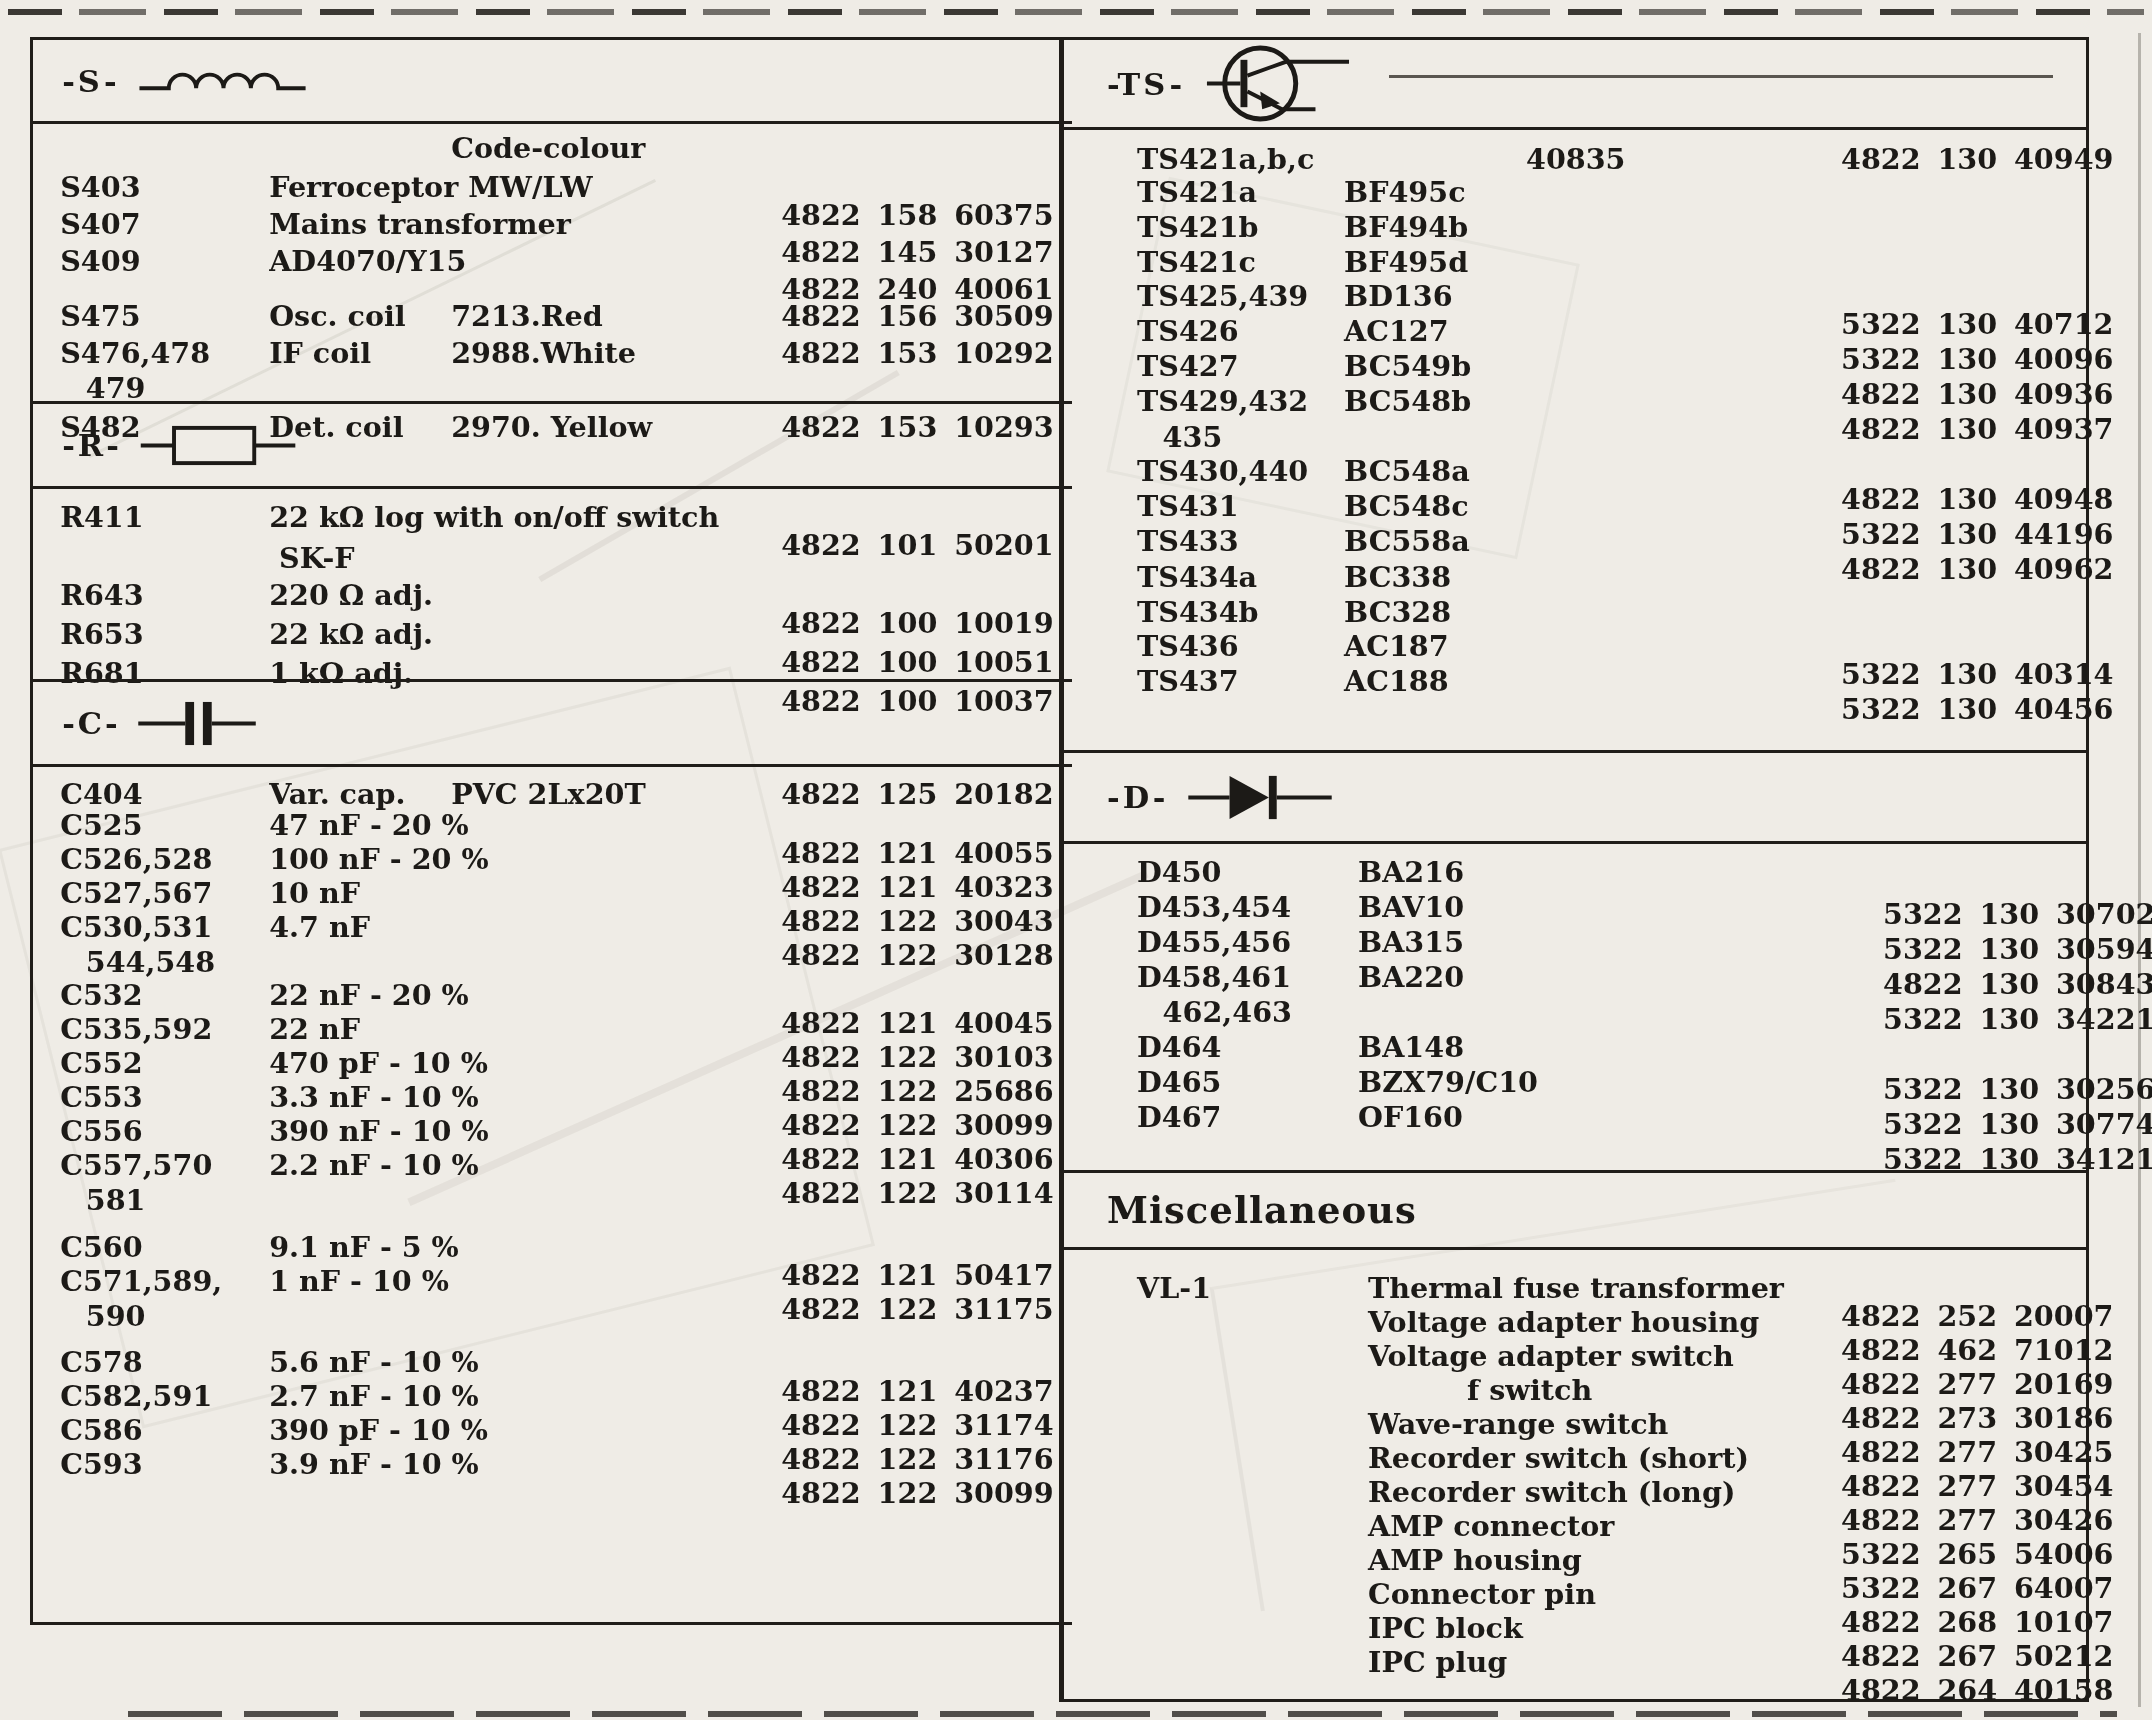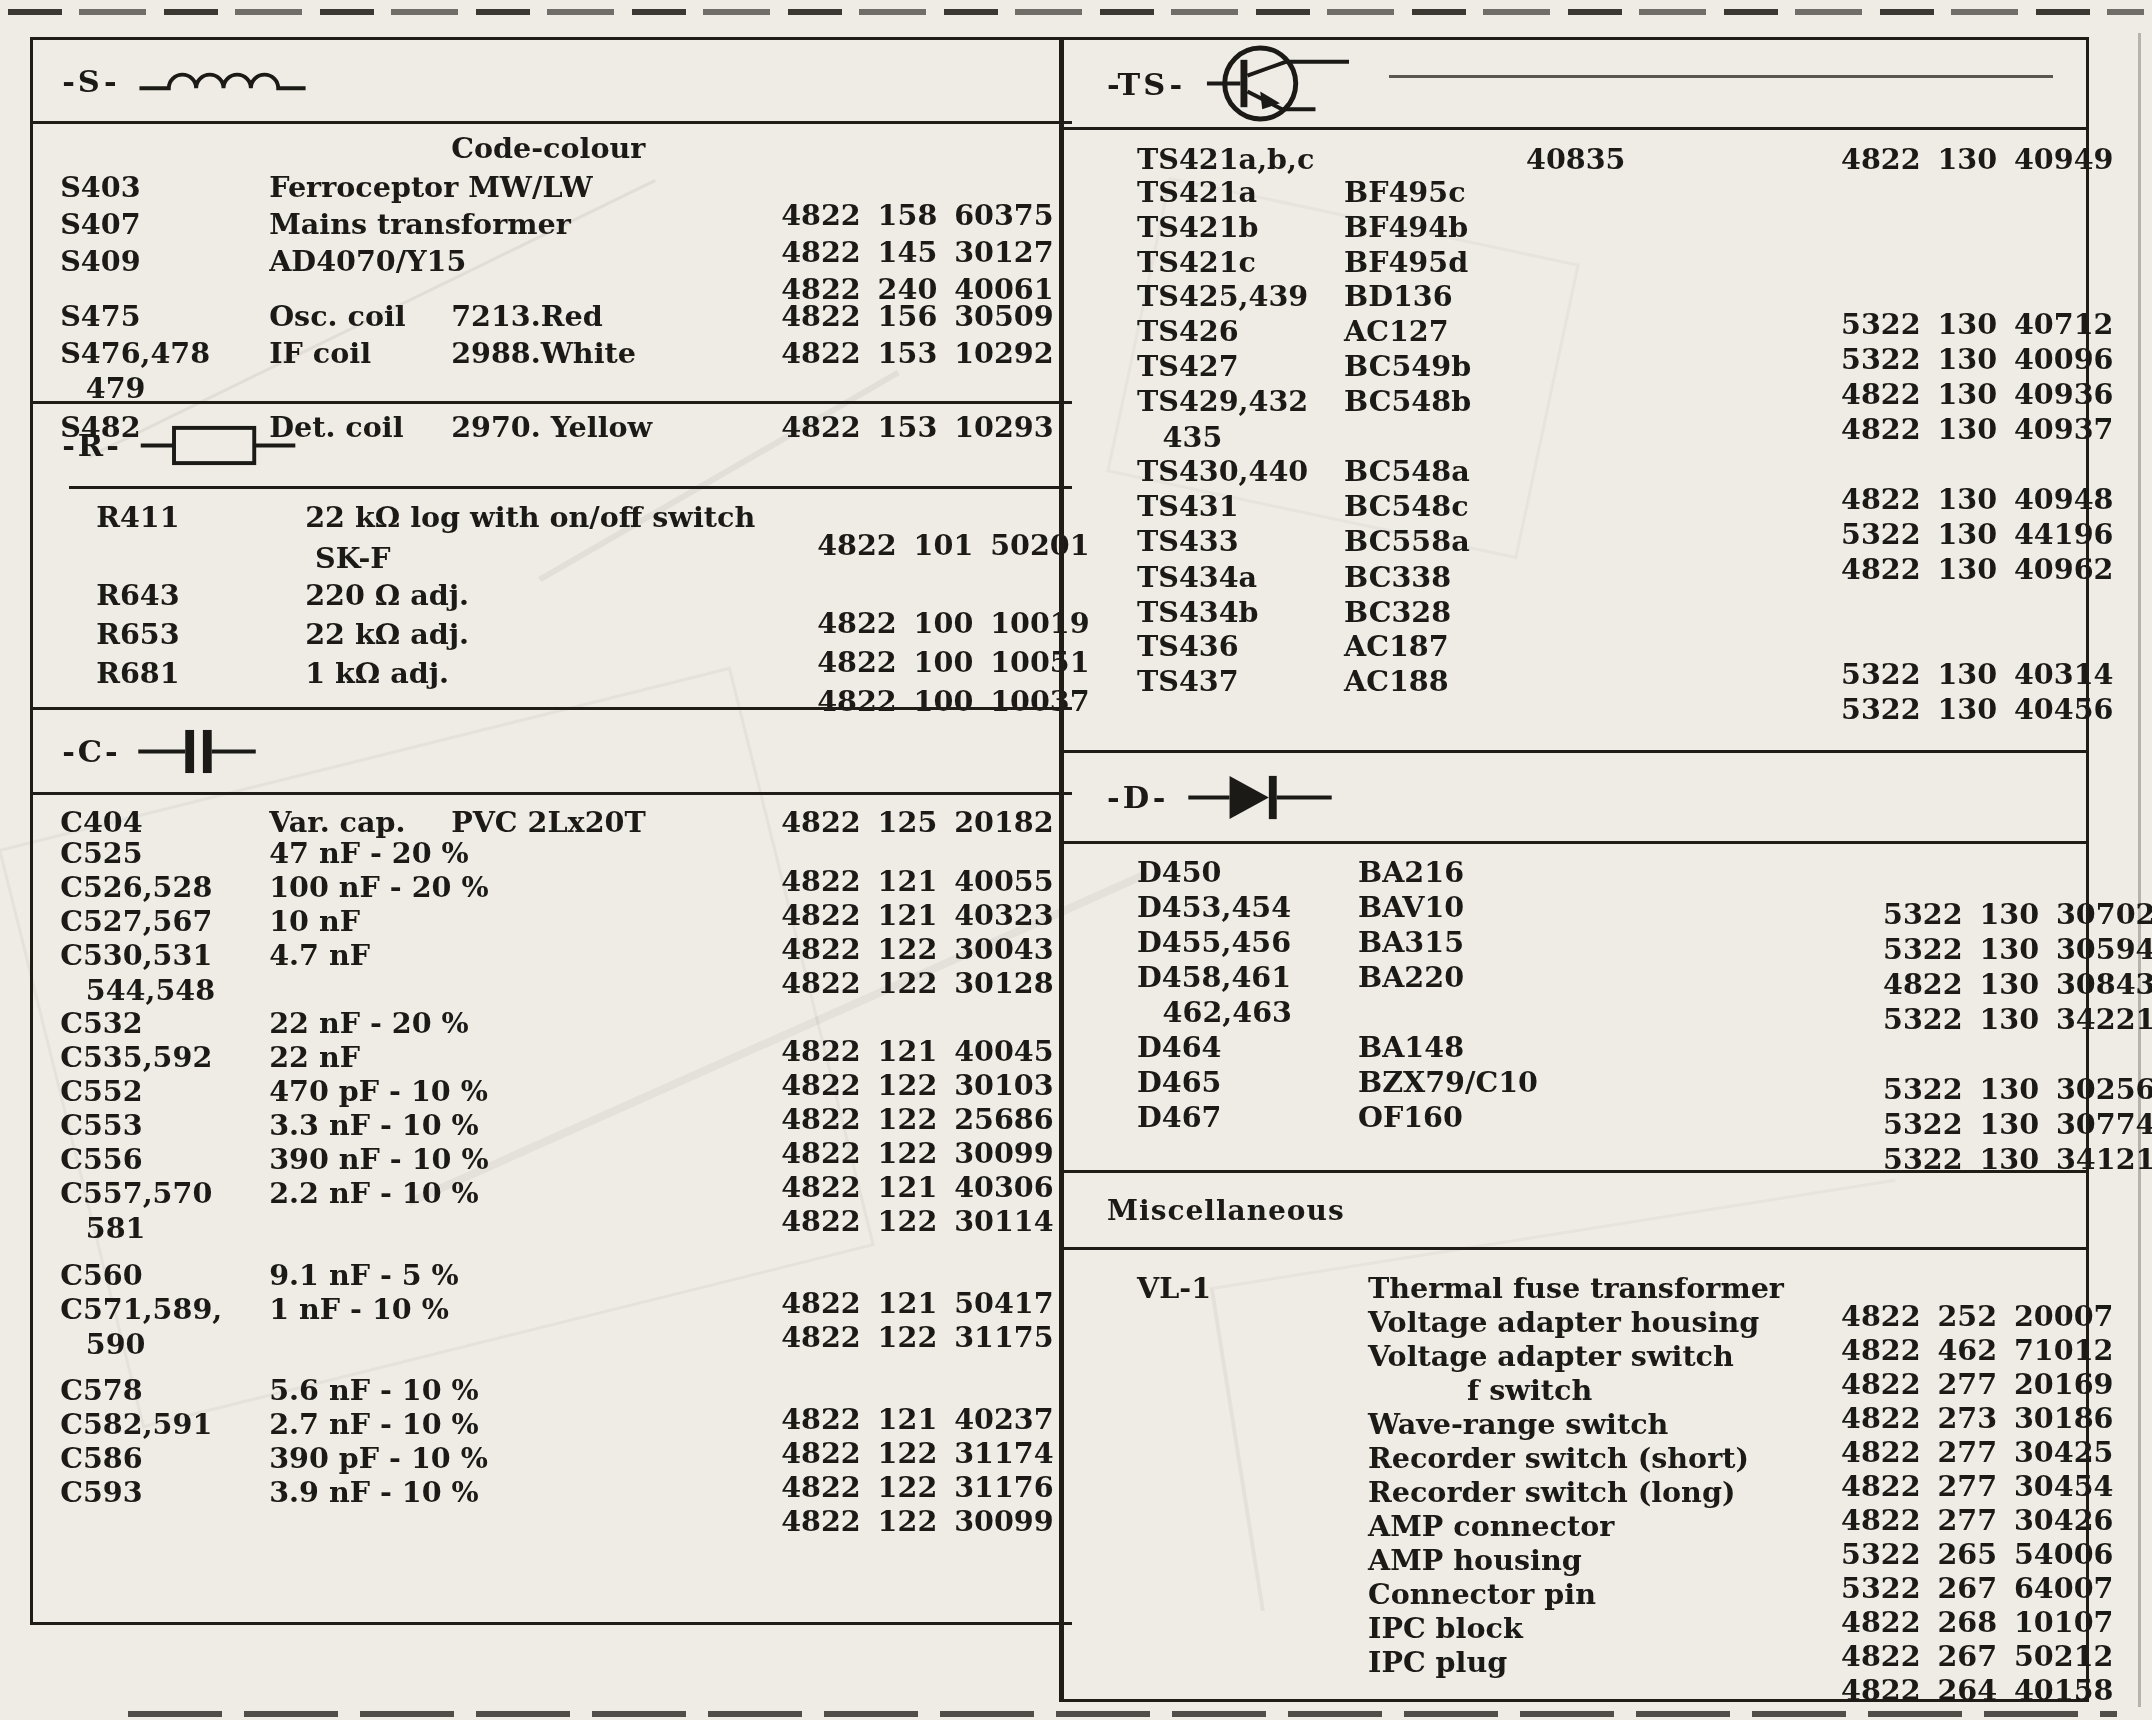--- a/index.html
+++ b/index.html
@@ -33,21 +33,21 @@
   .sec-label{font-size:30.5px;letter-spacing:3px;white-space:nowrap;}
   .panel-left .sec-head{padding-left:29.6px;}
   .panel-right .sec-head{padding-left:43px;}
   .sym{flex:none;margin-left:17.7px;}
   .sym .ink{fill:#1c1a17;}
   .sym .ln{stroke:#1c1a17;stroke-width:4;fill:none;}
   .sym .ln5{stroke:#1c1a17;stroke-width:5;fill:none;}
   .head-line{position:absolute;left:325px;right:33px;top:35px;height:3px;background:rgba(40,36,30,.75);}
   
   .s-head{height:81px;}   .s-body{height:280px;padding:5.9px 19.7px 0 27.6px;}
-  .r-head{height:85px;}   .r-body{height:221px;padding:13.8px 19.7px 0 27.6px;margin-left:36px;}
+  .r-head{height:85px;}   .r-body{height:193px;padding:13.8px 19.7px 0 27.6px;}
   .c-head{height:85px;}   .c-body{height:741px;padding:9.9px 19.7px 0 27.6px;}
   .ts-head{height:87px;}  .ts-body{height:623px;padding:11.8px 15.8px 0 73px;}
   .d-head{height:91px;}   .d-body{height:329px;padding:13.8px 15.8px 0 73px;}
   .m-head{height:77px;padding-left:113px;} .m-body{height:345px;padding:23.6px 15.8px 0 73px;}
   
   .row{display:grid;align-items:center;line-height:1;font-size:28.6px;}
   .s-body .row{grid-template-columns:209px 182px 330px 1fr;height:37px;}
   .r-body .row{grid-template-columns:209px 182px 330px 1fr;height:39px;}
   .c-body .row{grid-template-columns:209px 182px 330px 1fr;height:34px;}
   .ts-body .row{grid-template-columns:207px 182px 315px 1fr;height:35px;}
@@ -548,21 +548,21 @@
           <span class="cell ref">D467</span>
           <span class="cell desc">OF160</span>
           <span class="cell extra"></span>
           <span class="cell code">5322 130 34121</span>
         </div>
       </div>
   </section>
 
   <section>
     <div class="sec-head m-head">
-      <span class="sec-label" style="letter-spacing:1px;font-size:28px;">Miscellaneous</span>
+      <span class="sec-label" style="letter-spacing:1px;font-size:37px;">Miscellaneous</span>
     </div>
     <div class="sec-body m-body">
 
         <div class="row no-extra">
           <span class="cell ref">VL-1</span>
           <span class="cell desc">Thermal fuse transformer</span>
           <span class="cell extra"></span>
           <span class="cell code">4822 252 20007</span>
         </div>
 

